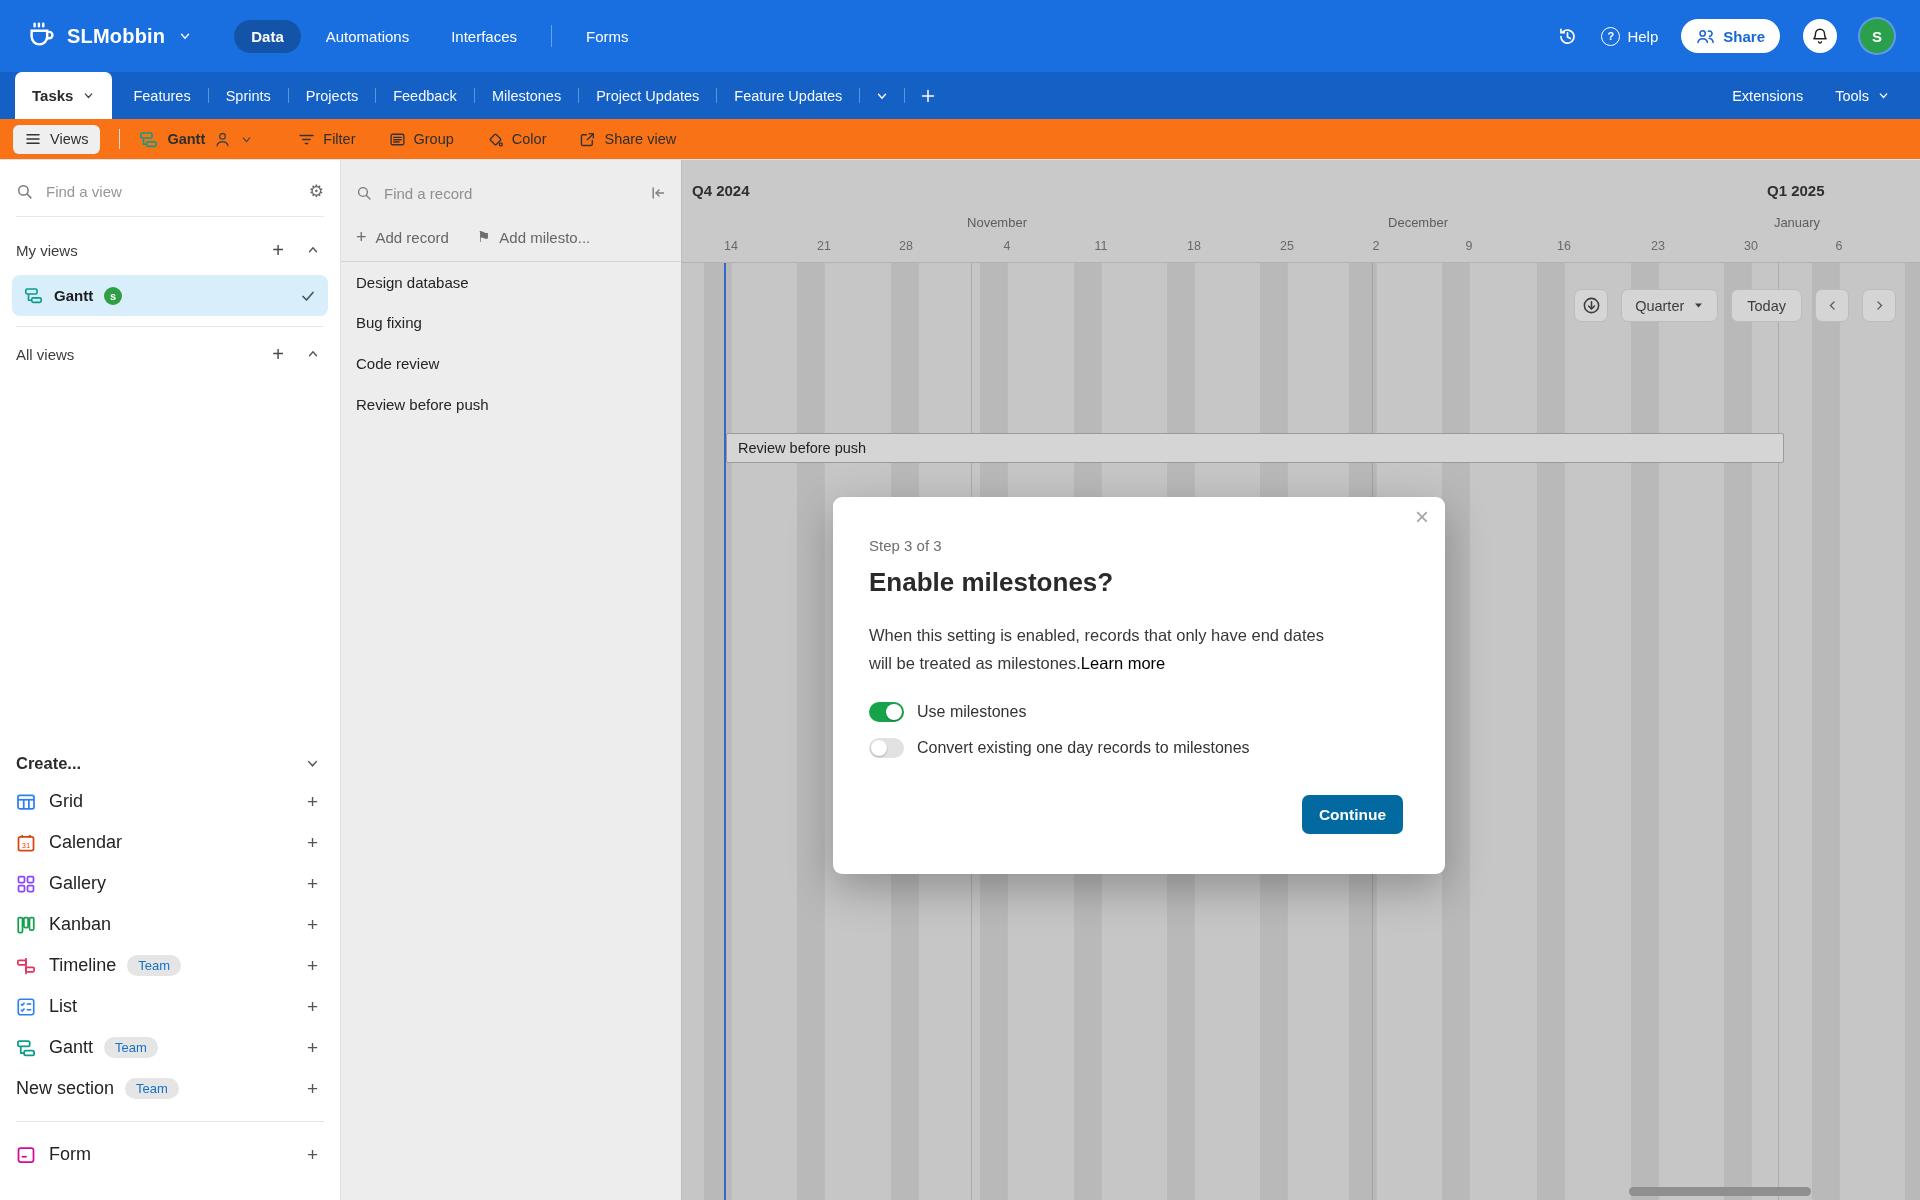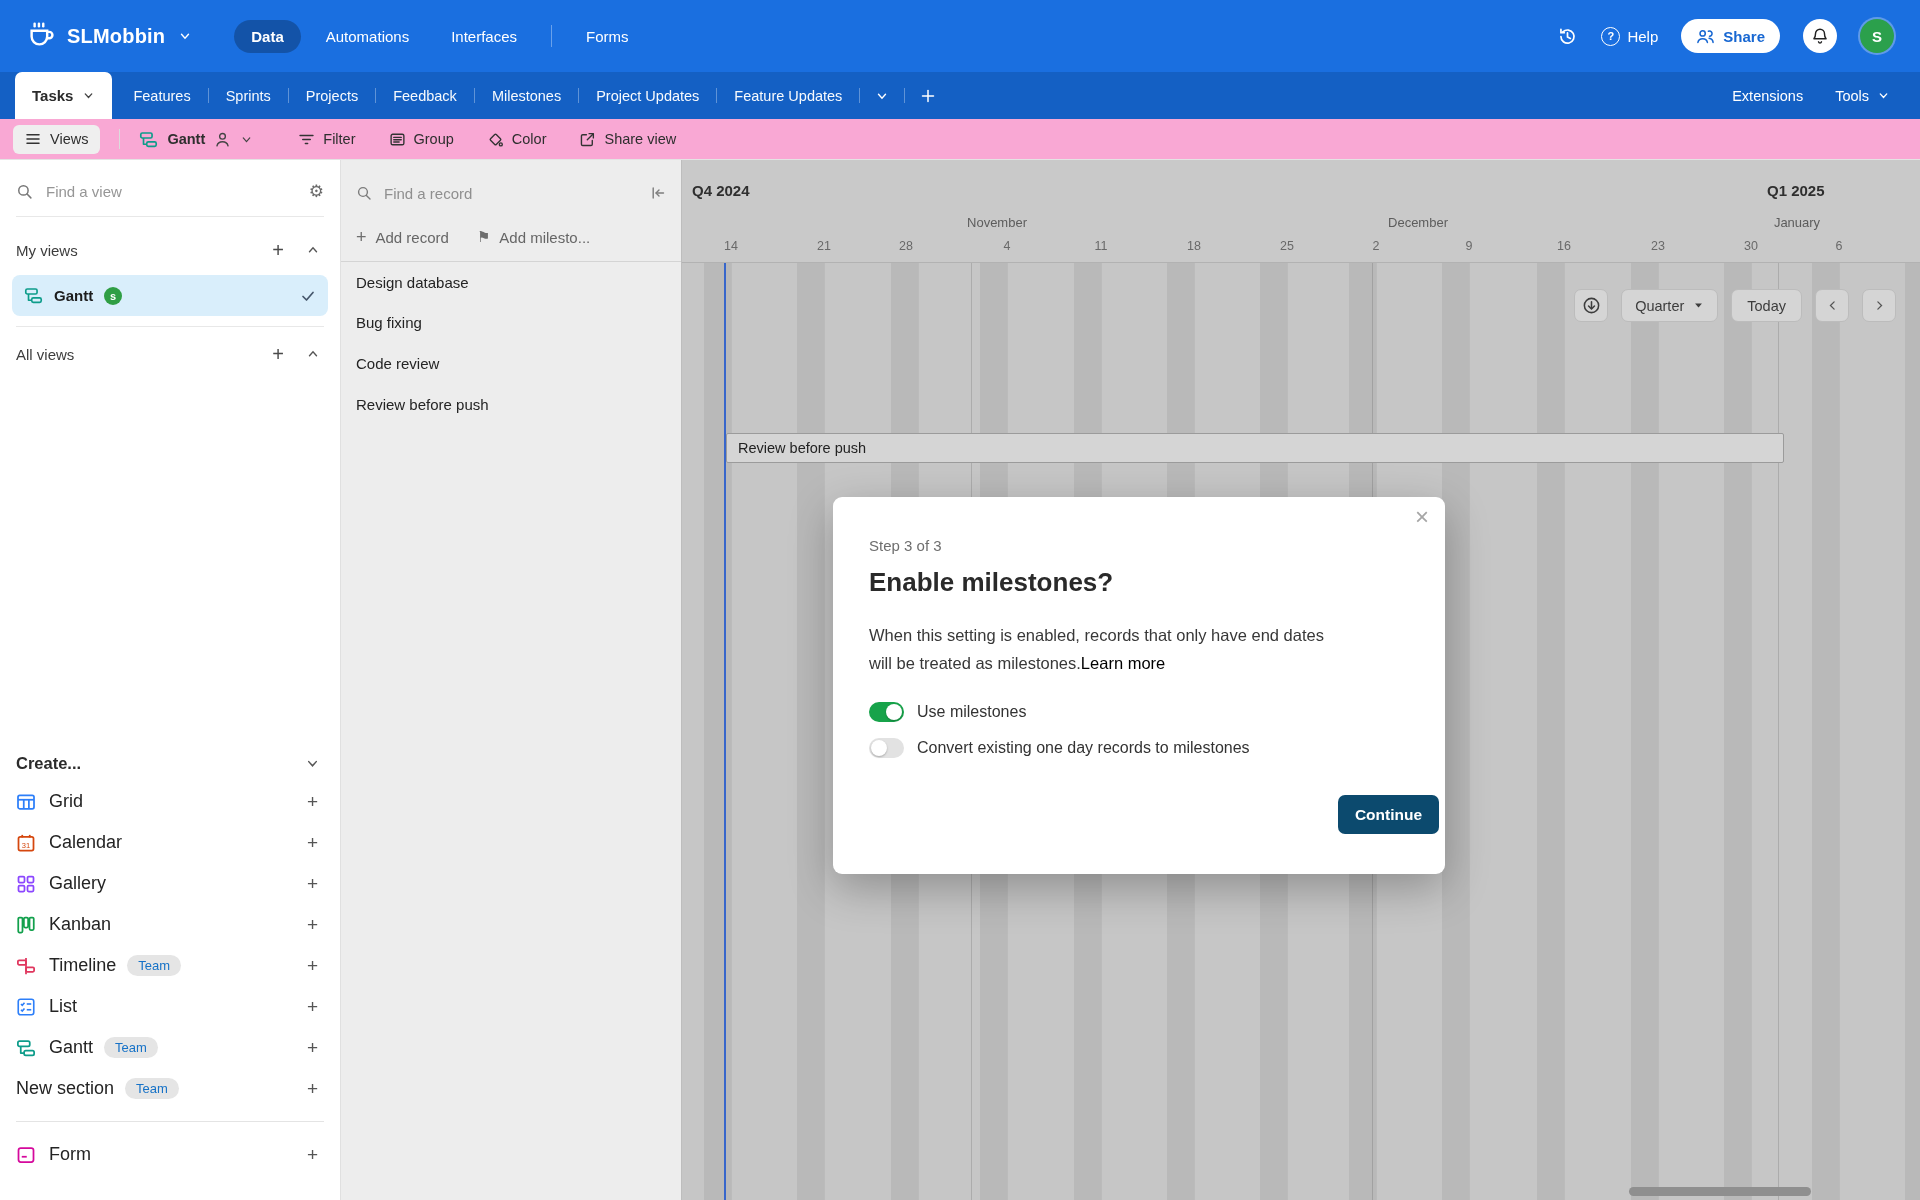--- a/index.html
+++ b/index.html
@@ -36,21 +36,21 @@
   .tabs{display:flex;align-items:stretch;padding-left:15px;justify-content:flex-end;}
   .tab-active{background:#fff;border-radius:7px 7px 0 0;display:flex;align-items:center;gap:9px;
               padding:0 17px;color:#2b2b2b;font-weight:700;font-size:15px;margin-right:4px;}
   .tab{display:flex;align-items:center;padding:0 17px;font-size:14.5px;color:rgba(255,255,255,.97);}
   .tab-div{width:1px;height:15px;background:rgba(255,255,255,0.32);align-self:center;}
   .tab-icon-btn{display:flex;align-items:center;padding:0 15px;}
   .tabbar-right{margin-left:auto;display:flex;align-items:center;gap:32px;padding-right:30px;font-size:14.5px;}
   .tabbar-right .witem{display:flex;align-items:center;gap:8px;}
 
   
-  .toolbar{position:absolute;top:119px;left:0;right:0;height:41px;background:#f9a8d4;border-bottom:1px solid #e4e4e4;
+  .toolbar{position:absolute;top:119px;left:0;right:0;height:41px;background:#f97316;border-bottom:1px solid #e4e4e4;
            display:flex;align-items:center;padding:0 13px;box-sizing:border-box;gap:19px;color:#2e2e2e;}
   .views-btn{background:#efefef;border-radius:6px;height:29px;display:flex;align-items:center;gap:9px;
              padding:0 12px;font-size:14.5px;font-weight:500;}
   .tb-div{width:1px;height:20px;background:#dcdcdc;}
   .view-cur{display:flex;align-items:center;gap:9px;font-size:14.5px;font-weight:600;}
   .tb-item{display:flex;align-items:center;gap:8px;font-size:14.5px;}
 
   
   .main{position:absolute;top:160px;left:0;width:1684px;height:1040px;}
 
@@ -126,22 +126,22 @@
   .m-title{position:absolute;left:36px;top:70px;font-size:26px;font-weight:700;color:#2a2a2a;}
   .m-body{position:absolute;left:36px;top:124px;width:458px;font-size:16.5px;line-height:28px;color:#383838;}
   .m-link{color:#000000;text-decoration:none;}
   .m-tog-row{position:absolute;left:36px;display:flex;align-items:center;gap:13px;}
   .m-tog-row .tlabel{font-size:16px;color:#333;}
   .tog{width:35px;height:20px;border-radius:10px;position:relative;background:#e2e2e2;}
   .tog .knob{position:absolute;top:2px;left:2px;width:16px;height:16px;border-radius:50%;background:#fff;
              box-shadow:0 1px 2px rgba(0,0,0,0.25);}
   .tog.on{background:#17a34a;}
   .tog.on .knob{left:auto;right:2px;}
-  .m-continue{position:absolute;left:469px;top:298px;width:101px;height:39px;background:#0c4a6e;border-radius:7px;
-              color:#fff;font-size:15.5px;font-weight:600;display:flex;align-items:center;justify-content:center;margin-left:36px;}
+  .m-continue{position:absolute;left:469px;top:298px;width:101px;height:39px;background:#0369a1;border-radius:7px;
+              color:#fff;font-size:15.5px;font-weight:600;display:flex;align-items:center;justify-content:center;}
 </style>
 </head>
 <body>
 
 <div class="app">
 
   <header class="topbar">
     <div class="brand">
       <span class="ico">
         <svg width="30" height="30" viewBox="0 0 16 16" fill="none" stroke="#fff" stroke-width="1.3" stroke-linecap="round">

